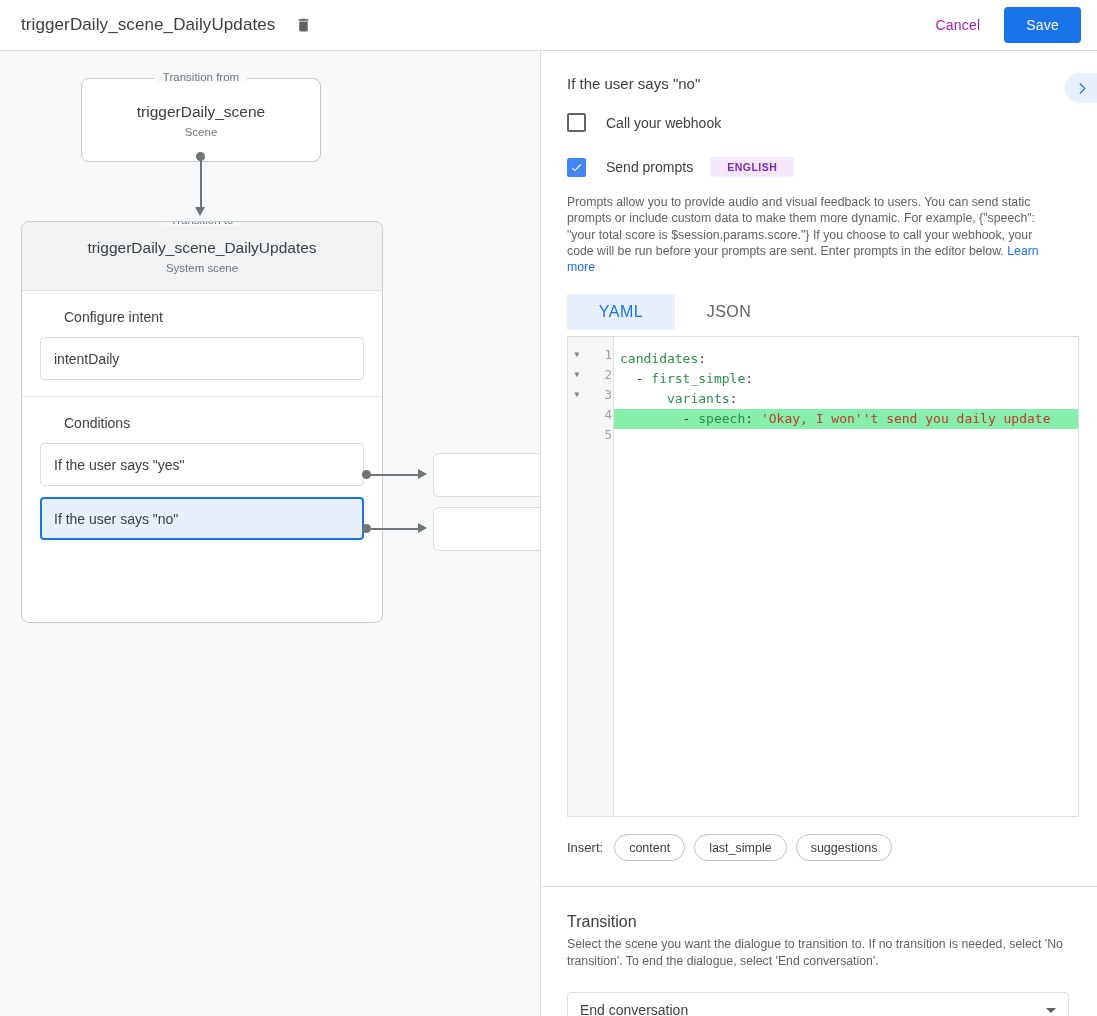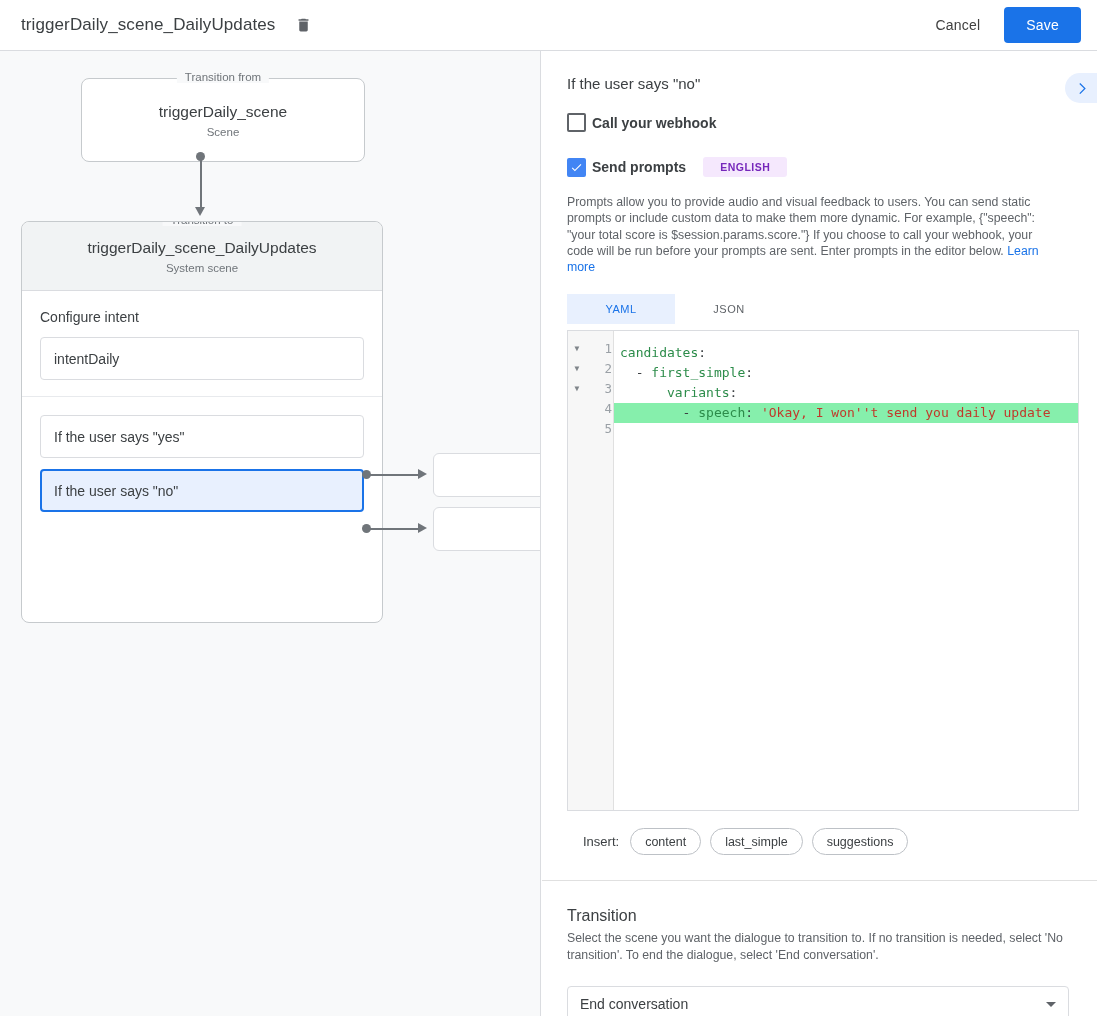--- a/index.html
+++ b/index.html
@@ -30,21 +30,21 @@
     width: 24px; height: 24px;
     display: flex; align-items: center; justify-content: center;
     cursor: pointer;
   }
   .topbar-right {
     margin-left: auto;
     display: flex; align-items: center;
     padding-right: 16px;
   }
   .cancel-btn {
-    color: #404040;
+    color: #a21caf;
     font-size: 14px;
     font-weight: 500;
     padding: 8px 14px;
     background: none; border: none;
     cursor: pointer;
     letter-spacing: .2px;
     text-align: center;
   }
   .save-btn {
     background: #1a73e8;
@@ -85,21 +85,21 @@
     background: #f8f9fa;
     padding: 0 8px;
     font-size: 11.5px;
     color: #70757a;
     white-space: nowrap;
   }
 
   
   #from-card {
     left: 81px; top: 27px;
-    width: 284px; height: 84px;
+    width: 240px; height: 84px;
     display: flex; flex-direction: column;
     align-items: center; justify-content: center;
   }
   .card-title { font-size: 15.5px; color: #3c4043; }
   .card-sub { font-size: 11.5px; color: #70757a; margin-top: 5px; }
 
   
   .conn-dot {
     position: absolute;
     width: 9px; height: 9px;
@@ -141,20 +141,21 @@
     border-bottom: 1px solid #dadce0;
     border-radius: 7px 7px 0 0;
   }
   .section {
     padding: 18px 18px 16px 18px;
   }
   .section + .section { border-top: 1px solid #e8eaed; }
   .section-label {
     font-size: 14px; color: #3c4043;
     margin-bottom: 12px;
+    margin-left: 24px;
   }
   .field-box {
     border: 1px solid #dadce0;
     border-radius: 4px;
     height: 43px;
     display: flex; align-items: center;
     padding-left: 13px;
     font-size: 14px;
     color: #3c4043;
     background: #ffffff;
@@ -217,24 +218,24 @@
     background: #ffffff;
     cursor: pointer;
     flex: none;
   }
   .cbx.checked {
     background: #4285f4;
     border-color: #4285f4;
     display: flex; align-items: center; justify-content: center;
   }
   .check-label {
-    margin-left: 6px;
+    margin-left: 20px;
     font-size: 14px;
     color: #3c4043;
-    font-weight: 700;
+    font-weight: 400;
   }
   .lang-badge {
     margin-left: 17px;
     background: #f5e8fd;
     color: #7627bb;
     font-size: 10.5px;
     font-weight: 600;
     letter-spacing: .5px;
     padding: 4px 17px;
     border-radius: 3px;
@@ -249,23 +250,23 @@
     max-width: 520px;
   }
   .help-text a { color: #1a73e8; text-decoration: none; }
 
   .tabs {
     display: flex;
     margin-top: 19px;
     padding-left: 25px;
   }
   .tab {
-    width: 108px; height: 30px;
+    width: 108px; height: 36px;
     display: flex; align-items: center; justify-content: center;
-    font-size: 11px; color: #5f6368;
+    font-size: 16px; color: #5f6368;
     cursor: pointer;
     letter-spacing: .5px;
   }
   .tab.active {
     background: #e8f0fe;
     color: #1a73e8;
     font-weight: 500;
   }
 
   
@@ -310,21 +311,21 @@
     padding-left: 6px;
     color: #3c4043;
   }
   .code-line.hl { background: #86efac; }
   .tok-key { color: #2c8c4a; }
   .tok-str { color: #c0392b; }
   .tok-punc { color: #3c4043; }
 
   .insert-row {
     display: flex; align-items: center;
-    padding-left: 41px;
+    padding-left: 25px;
     margin-top: 17px;
   }
   .insert-label { font-size: 13px; color: #3c4043; margin-right: 11px; }
   .chip {
     border: 1px solid #bdc1c6;
     border-radius: 14px;
     height: 27px;
     padding: 0 14px;
     display: flex; align-items: center;
     font-size: 12.5px;
@@ -405,20 +406,21 @@
       <div class="card-title">triggerDaily_scene_DailyUpdates</div>
       <div class="card-sub">System scene</div>
     </div>
 
     <div class="section">
       <div class="section-label">Configure intent</div>
       <div class="field-box">intentDaily</div>
     </div>
 
     <div class="section">
+      <div class="section-label">Conditions</div>
       <div class="field-box">If the user says "yes"</div>
       <div class="field-box selected">If the user says "no"</div>
     </div>
   </div>
 
   <div class="conn-dot" style="left:362px; top:419px;"></div>
   <div class="conn-line" style="left:370px; top:423px; width:52px; height:1.6px;"></div>
   <div class="arrow-right" style="left:418px; top:418px;"></div>
 
   <div class="conn-dot" style="left:362px; top:473px;"></div>

